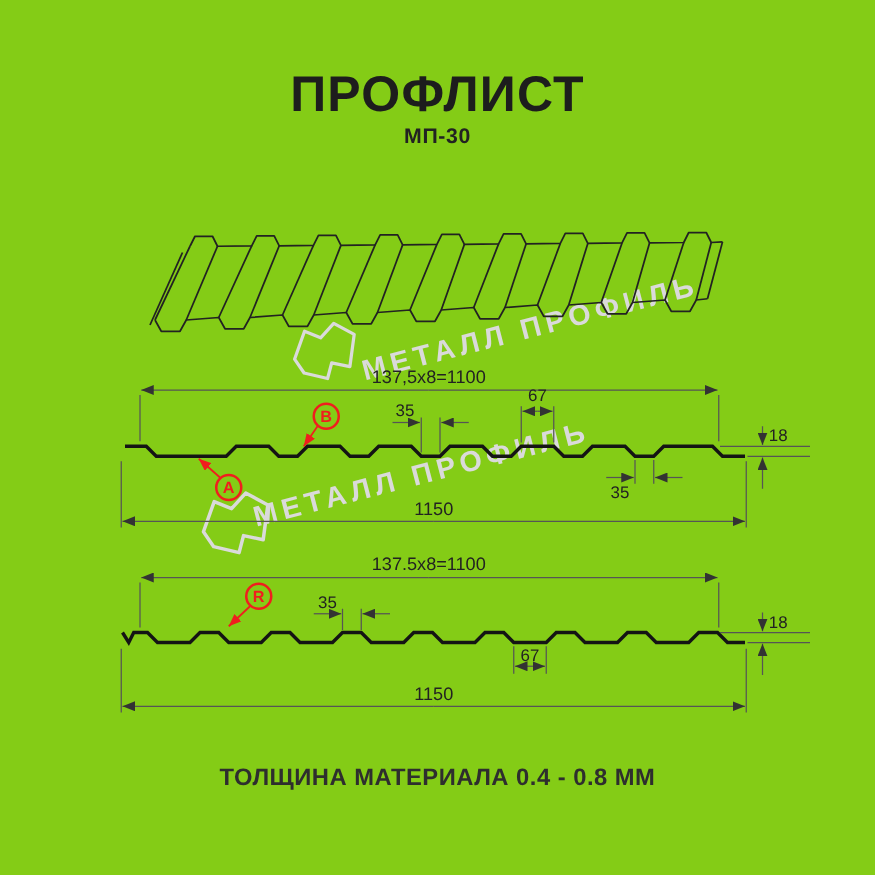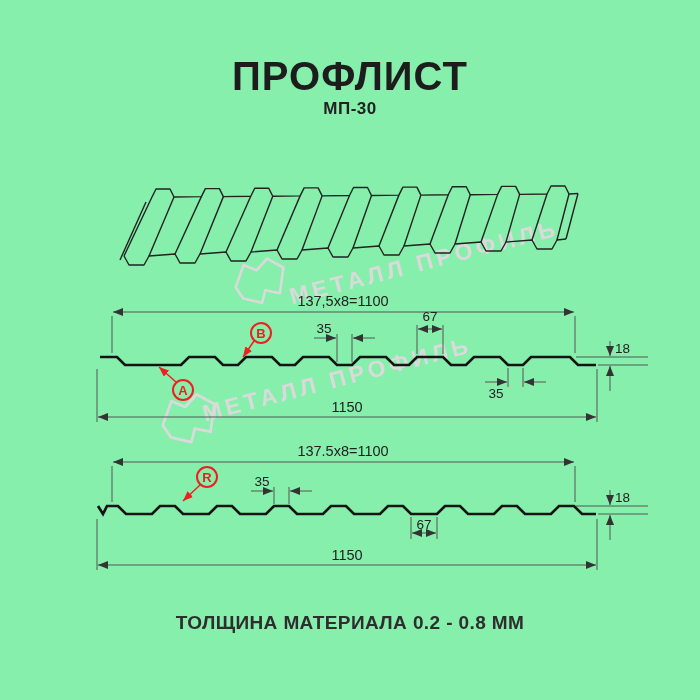--- a/index.html
+++ b/index.html
@@ -1,16 +1,16 @@
 <!DOCTYPE html>
 <html><head>
 <meta charset="utf-8">
 <style>
   html,body{margin:0;padding:0;background:#fff;}
-  .page{position:relative;width:700px;height:700px;background:#86efac;overflow:hidden;
+  .page{position:relative;width:700px;height:700px;background:#84cc16;overflow:hidden;
         font-family:"Liberation Sans",sans-serif;}
   .title{position:absolute;top:54px;left:0;width:700px;text-align:center;
          font-size:40px;font-weight:800;letter-spacing:1px;color:#1d1d1d;}
   .subtitle{position:absolute;top:99px;left:0;width:700px;text-align:center;
          font-size:17px;font-weight:600;letter-spacing:.5px;color:#222;}
   .caption{position:absolute;top:612px;left:0;width:700px;text-align:center;
          font-size:19px;font-weight:600;letter-spacing:.4px;color:#2e2e2e;}
   svg{position:absolute;left:0;top:0;}
   .prof{stroke:#141414;stroke-width:2.7;fill:none;stroke-linejoin:miter;}
   .thin{stroke:#555;stroke-width:1;fill:none;}
@@ -194,14 +194,14 @@
       </g>
 
       <g>
         <line class="redln" x1="200" y1="485" x2="183" y2="501" marker-end="url(#ar)"></line>
         <circle class="redcirc" cx="207" cy="477" r="10"></circle>
         <text class="redtxt" x="207" y="481.5" text-anchor="middle">R</text>
       </g>
     </g>
   </svg>
 
-  <div class="caption">ТОЛЩИНА МАТЕРИАЛА 0.2 - 0.8 ММ</div>
+  <div class="caption">ТОЛЩИНА МАТЕРИАЛА 0.4 - 0.8 ММ</div>
 </div>
 
 </body></html>

